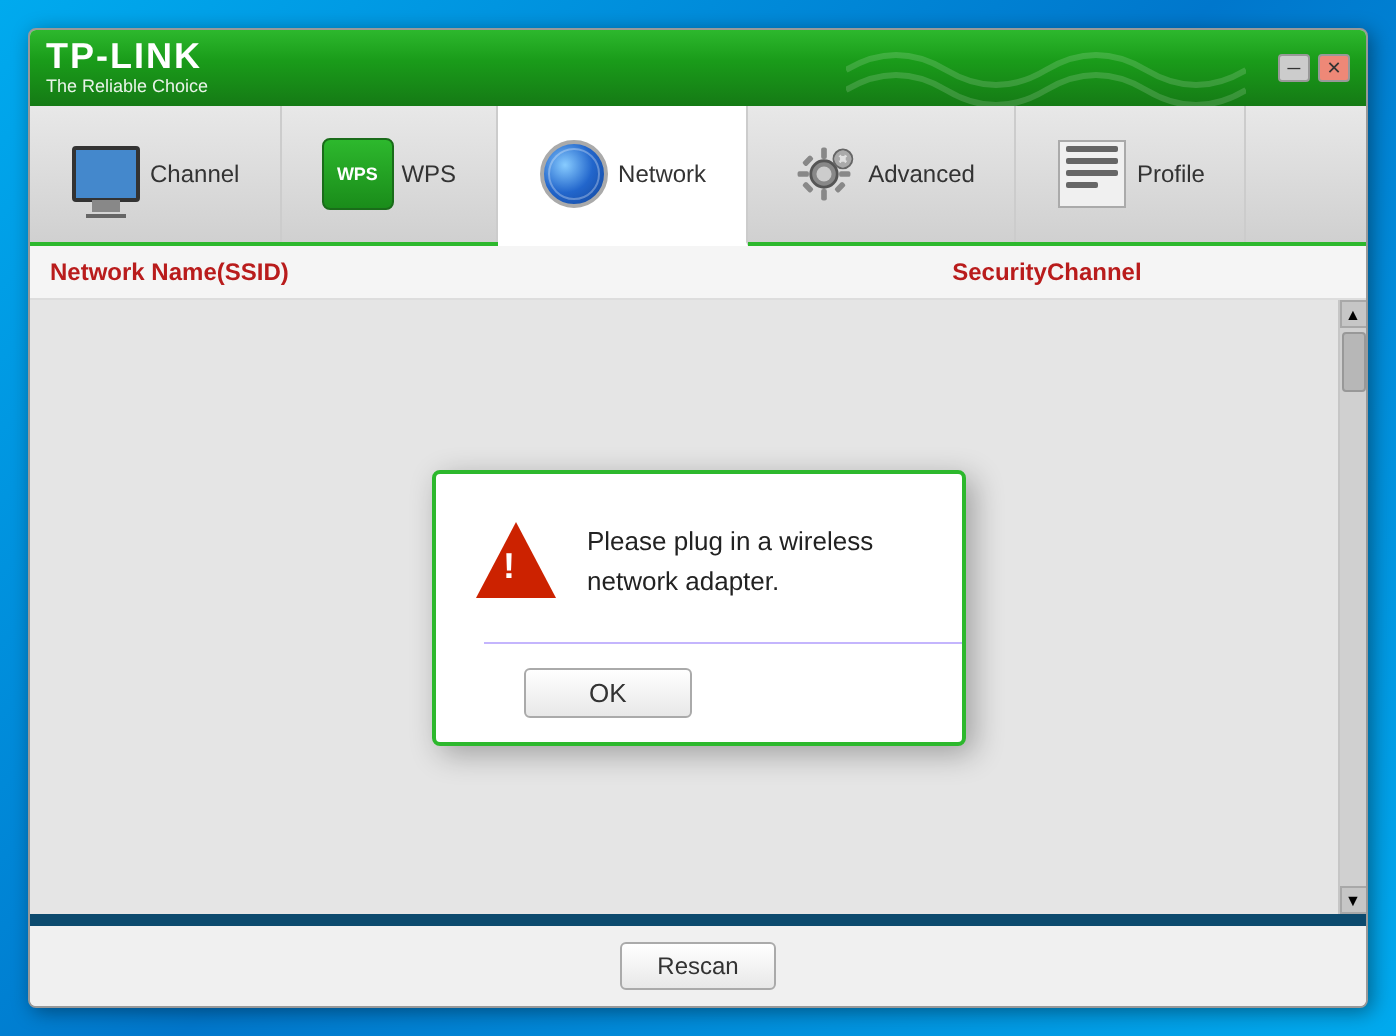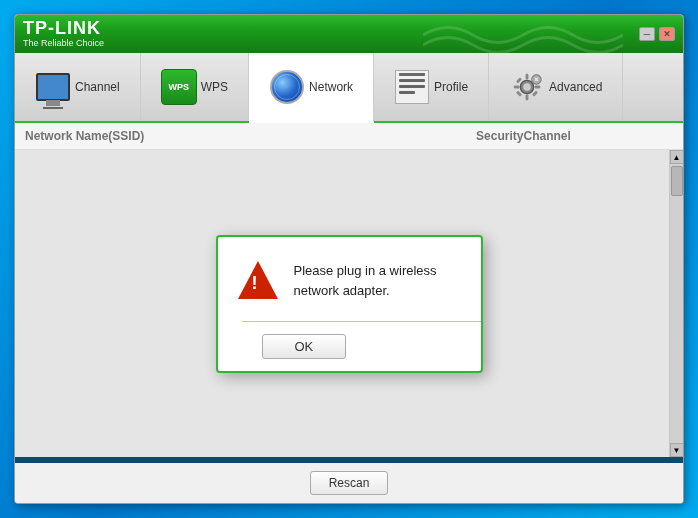--- a/index.html
+++ b/index.html
@@ -211,21 +211,21 @@
       height: 34px;
     }
 
     
     .table-header {
       background: #f5f5f5;
       border-bottom: 1px solid #ddd;
       display: flex;
       padding: 6px 10px;
       font-size: 12px;
-      color: #737373;
+      color: #b91c1c;
       font-weight: bold;
     }
 
     .col-ssid { flex: 3; }
     .col-security { flex: 2; text-align: right; }
     .col-channel { flex: 1.5; }
     .col-signal {
       flex: 1.5;
       text-align: right;
       display: flex;
@@ -446,60 +446,60 @@
         </div>
       </div>
       <span class="nav-label">WPS</span>
     </div>
 
     <div class="nav-item active">
       <div class="nav-icon">
         <div class="globe-icon"></div>
       </div>
       <span class="nav-label">Network</span>
+    </div>
+
+    <div class="nav-item">
+      <div class="nav-icon">
+        <svg class="gear-icon-svg" viewBox="0 0 36 36" fill="none">
+          <circle cx="18" cy="18" r="7" fill="#888" stroke="#555" stroke-width="1.5"></circle>
+          <circle cx="18" cy="18" r="4" fill="#ccc"></circle>
+
+          <rect x="16.5" y="4" width="3" height="6" rx="1" fill="#888"></rect>
+          <rect x="16.5" y="26" width="3" height="6" rx="1" fill="#888"></rect>
+          <rect x="4" y="16.5" width="6" height="3" rx="1" fill="#888"></rect>
+          <rect x="26" y="16.5" width="6" height="3" rx="1" fill="#888"></rect>
+          <rect x="8" y="8" width="3" height="6" rx="1" fill="#888" transform="rotate(45 9.5 11)"></rect>
+          <rect x="25" y="8" width="3" height="6" rx="1" fill="#888" transform="rotate(-45 26.5 11)"></rect>
+          <rect x="8" y="22" width="3" height="6" rx="1" fill="#888" transform="rotate(-45 9.5 25)"></rect>
+          <rect x="25" y="22" width="3" height="6" rx="1" fill="#888" transform="rotate(45 26.5 25)"></rect>
+
+          <circle cx="28" cy="10" r="5" fill="#aaa" stroke="#666" stroke-width="1"></circle>
+          <circle cx="28" cy="10" r="2.5" fill="#e0e0e0"></circle>
+          <rect x="27" y="5.5" width="2" height="3" rx="0.5" fill="#aaa"></rect>
+          <rect x="27" y="11.5" width="2" height="3" rx="0.5" fill="#aaa"></rect>
+          <rect x="23.5" y="9" width="3" height="2" rx="0.5" fill="#aaa"></rect>
+          <rect x="29.5" y="9" width="3" height="2" rx="0.5" fill="#aaa"></rect>
+        </svg>
+      </div>
+      <span class="nav-label">Advanced</span>
     </div>
 
     <div class="nav-item">
       <div class="nav-icon">
         <div class="profile-icon">
           <div class="profile-lines">
             <div class="profile-line"></div>
             <div class="profile-line"></div>
             <div class="profile-line"></div>
             <div class="profile-line" style="width:60%;"></div>
           </div>
         </div>
       </div>
       <span class="nav-label">Profile</span>
-    </div>
-
-    <div class="nav-item">
-      <div class="nav-icon">
-        <svg class="gear-icon-svg" viewBox="0 0 36 36" fill="none">
-          <circle cx="18" cy="18" r="7" fill="#888" stroke="#555" stroke-width="1.5"></circle>
-          <circle cx="18" cy="18" r="4" fill="#ccc"></circle>
-
-          <rect x="16.5" y="4" width="3" height="6" rx="1" fill="#888"></rect>
-          <rect x="16.5" y="26" width="3" height="6" rx="1" fill="#888"></rect>
-          <rect x="4" y="16.5" width="6" height="3" rx="1" fill="#888"></rect>
-          <rect x="26" y="16.5" width="6" height="3" rx="1" fill="#888"></rect>
-          <rect x="8" y="8" width="3" height="6" rx="1" fill="#888" transform="rotate(45 9.5 11)"></rect>
-          <rect x="25" y="8" width="3" height="6" rx="1" fill="#888" transform="rotate(-45 26.5 11)"></rect>
-          <rect x="8" y="22" width="3" height="6" rx="1" fill="#888" transform="rotate(-45 9.5 25)"></rect>
-          <rect x="25" y="22" width="3" height="6" rx="1" fill="#888" transform="rotate(45 26.5 25)"></rect>
-
-          <circle cx="28" cy="10" r="5" fill="#aaa" stroke="#666" stroke-width="1"></circle>
-          <circle cx="28" cy="10" r="2.5" fill="#e0e0e0"></circle>
-          <rect x="27" y="5.5" width="2" height="3" rx="0.5" fill="#aaa"></rect>
-          <rect x="27" y="11.5" width="2" height="3" rx="0.5" fill="#aaa"></rect>
-          <rect x="23.5" y="9" width="3" height="2" rx="0.5" fill="#aaa"></rect>
-          <rect x="29.5" y="9" width="3" height="2" rx="0.5" fill="#aaa"></rect>
-        </svg>
-      </div>
-      <span class="nav-label">Advanced</span>
     </div>
 
   </div>
 
   <div class="table-header">
     <span class="col-ssid">Network Name(SSID)</span>
     <span class="col-security">Security</span>
     <span class="col-channel">Channel</span>
   </div>
 

